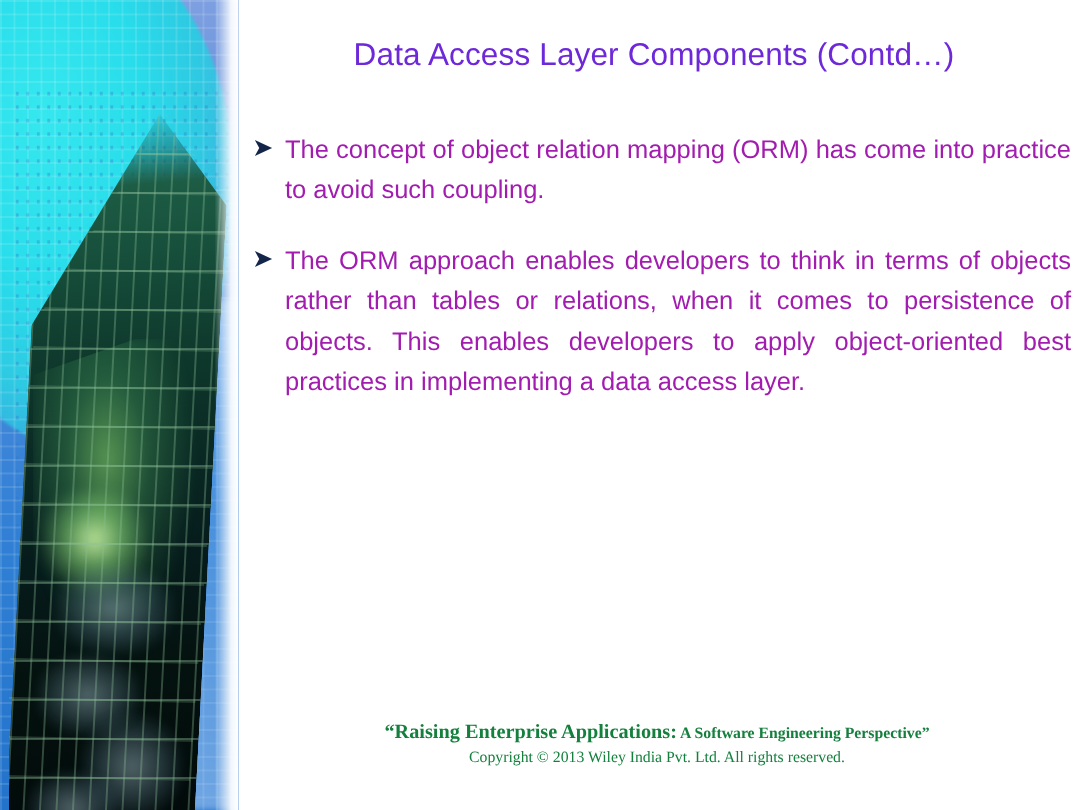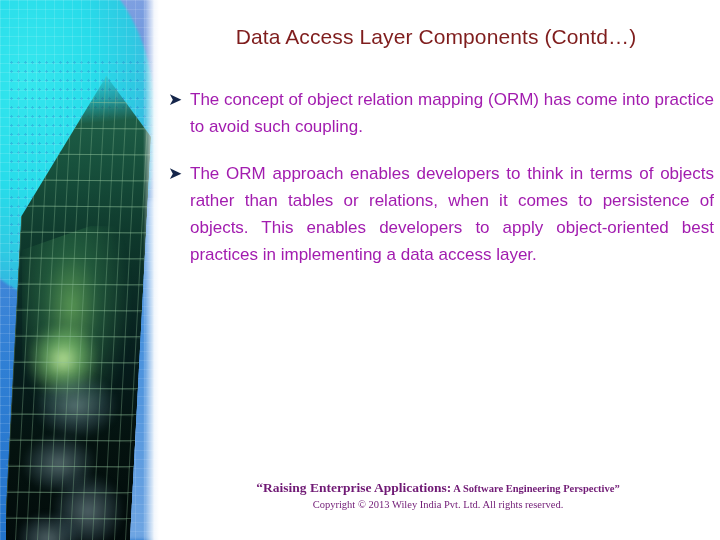--- a/index.html
+++ b/index.html
@@ -173,21 +173,21 @@
 
   
   #title {
     position: absolute;
     left: 160px;
     top: 24px;
     width: 552px;
     text-align: center;
     font-size: 21px;
     line-height: 26px;
-    color: #7f1d1d;
+    color: #6d28d9;
     letter-spacing: 0.1px;
   }
 
   
   #body-block {
     position: absolute;
     left: 168px;
     top: 86px;
     width: 546px;
   }
@@ -214,21 +214,21 @@
     hyphens: none;
   }
 
   
   #footer {
     position: absolute;
     left: 160px;
     top: 480px;
     width: 556px;
     text-align: center;
-    color: #701a75;
+    color: #15803d;
     font-family: "Liberation Serif", serif;
   }
   #footer-title {
     font-size: 13.5px;
     line-height: 16px;
     font-weight: bold;
     white-space: nowrap;
   }
   #footer-title .sub {
     font-size: 10.5px;

